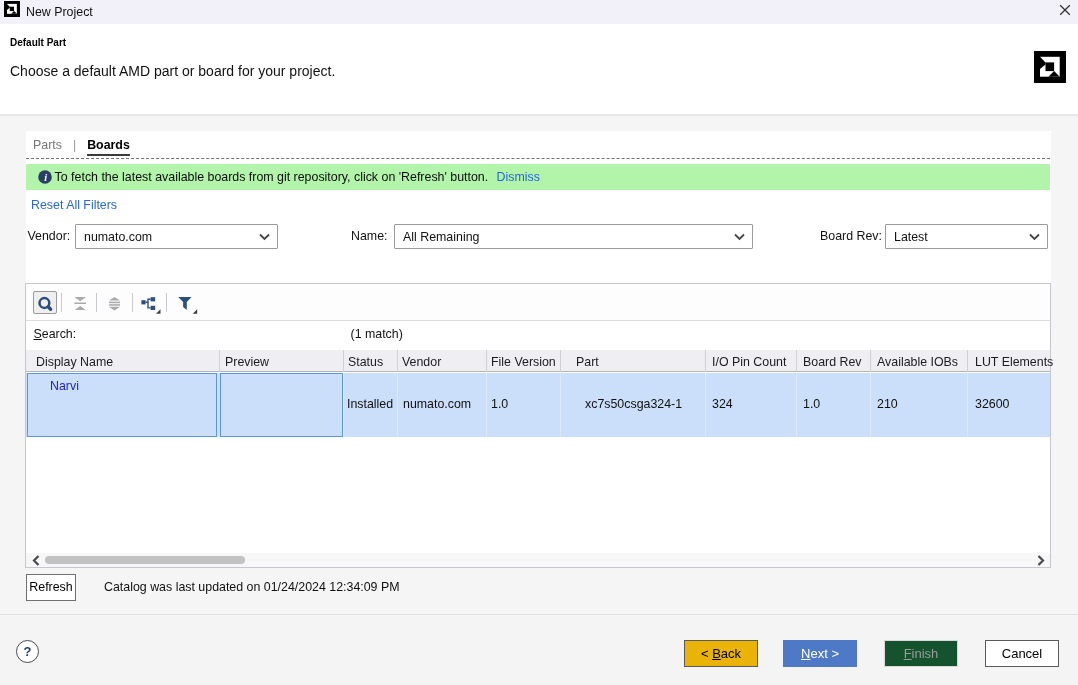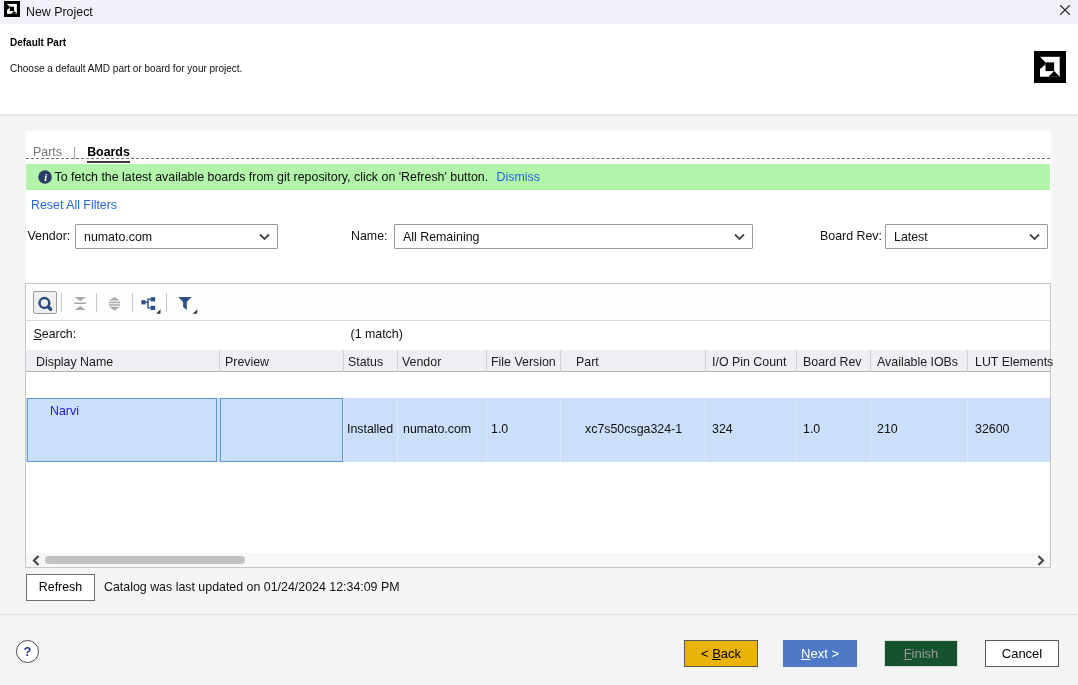--- a/index.html
+++ b/index.html
@@ -17,26 +17,26 @@
 
 #titlebar { left:0; top:0; width:1078px; height:24px; background:#f2f0f8; }
 #titleicon { left:4px; top:1px; }
 #titletext { left:26px; top:4.5px; font-size:12.4px; color:#111; }
 #closex { left:1059px; top:4px; }
 
 
 #header { left:0; top:24px; width:1078px; height:90px; background:#fff; }
 #headline { left:0; top:113.5px; width:1078px; height:2px; background:linear-gradient(#ededed,#e2e2e2 60%,#efefef); }
 #h-title { left:10px; top:36.5px; font-size:10px; font-weight:bold; color:#000; }
-#h-sub { left:10px; top:63px; font-size:10px; color:#111; }
+#h-sub { left:10px; top:63px; font-size:14px; color:#111; }
 #amdlogo { left:1034px; top:51px; }
 
 
 #fpanel { left:26px; top:131px; width:1025px; height:152px; background:#fff; }
-#tabs { left:7px; top:14px; font-size:12.4px; }
+#tabs { left:7px; top:7px; font-size:12.4px; }
 #tabs .sep { color:#9a9a9a; padding:0 11px; }
 #parts { color:#757575; }
 #boards { font-weight:bold; color:#000; border-bottom:2px solid #3b3b3b; padding-bottom:2px; }
 #dashline { left:0px; top:27px; width:1024px; border-top:1px dashed #707070; }
 #greenbar { left:0px; top:33px; width:1024px; height:26px; background:#b1f4aa; }
 #gb-icon { left:11.5px; top:6px; width:14px; height:14px; }
 #gb-text { left:28.6px; top:6px; color:#0d0d0d; }
 #gb-dismiss { left:470.5px; top:6px; color:#2667d9; }
 #resetlink { left:5px; top:67px; color:#2667d9; }
 .flabel { font-size:12.4px; color:#111; }
@@ -55,31 +55,31 @@
 #toolbar { left:0; top:0; width:1024px; height:37px; background:#fdfdfd; border-bottom:1px solid #dcdcdc; }
 #searchbtn { left:6.5px; top:7px; width:24px; height:23px; background:#efefef; border:1px solid #9b9b9b; border-radius:2px; }
 .tsep { position:absolute; top:9px; width:1px; height:19px; background:#c9c8ce; }
 #searchrow { left:0; top:38px; width:1024px; height:28px; background:#fff; }
 #lab-search { left:7.5px; top:5px; color:#111; }
 #searchbox { left:60px; top:3px; width:260px; height:21px; background:#fff; border:1px solid #a5a5a5; border-radius:2px; }
 #matchtext { left:324.5px; top:5px; color:#111; }
 #thead { left:0; top:66px; width:1024px; height:22px; background:#efeef2; border-bottom:1px solid #b4b3b8; }
 .hc { position:absolute; top:4.5px; font-size:12.4px; color:#1c1c1c; white-space:nowrap; }
 .vline { position:absolute; top:0; width:1px; height:22px; background:#d2d1d6; }
-#trow { left:0; top:89px; width:1024px; height:64px; background:#cbdefa;margin-top:25px; }
+#trow { left:0; top:89px; width:1024px; height:64px; background:#cbdefa; }
 .rvline { position:absolute; top:0; width:1px; height:64px; background:#dde8f8; }
 .rc { position:absolute; top:24px; font-size:12.4px; color:#111; white-space:nowrap; }
 #cell1 { position:absolute; left:1px; top:0px; width:190px; height:63.5px; border:1px solid #5f97d5; }
 #cell2 { position:absolute; left:194px; top:0px; width:123px; height:63.5px; border:1px solid #5f97d5; }
 #narvi { position:absolute; left:22px; top:5px; color:#2222cc; }
 #hscroll { left:0; top:268.5px; width:1024px; height:14px; background:#f7f7f7; }
 #hthumb { position:absolute; left:19px; top:3px; width:200px; height:8.5px; background:#c2c2c2; border-radius:4.5px; }
 
 
-#refreshbtn { left:26px; top:574px; width:69px; height:27px; background:#fff; border:1px solid #707070; text-align:center; line-height:25px; color:#000; }
+#refreshbtn { left:26px; top:574px; width:50px; height:27px; background:#fff; border:1px solid #707070; text-align:center; line-height:25px; color:#000; }
 #cattext { left:104px; top:580px; color:#111; }
 
 
 #footer { left:0; top:614px; width:1078px; height:71px; background:#f4f4f5; border-top:1px solid #e2e2e4; }
 #helpcirc { left:16px; top:25px; width:23px; height:23px; border:1px solid #4a4a4a; border-radius:50%; background:#fff; text-align:center; line-height:21px; font-weight:bold; color:#1f4077; font-size:13px; }
 .btn { position:absolute; top:25px; width:74px; height:27px; text-align:center; line-height:25px; font-size:13px; }
 #btn-back { left:684px; background:#eab308; border:1px solid #5a5a5a; color:#000; }
 #btn-next { left:783px; background:#4d79c6; border:1px solid #4d79c6; color:#fff; }
 #btn-finish { left:884px; background:#14532d; border:1px solid #d9d9d9; color:#9b9b9b; }
 #btn-cancel { left:985px; background:#fff; border:1px solid #5a5a5a; color:#000; }

